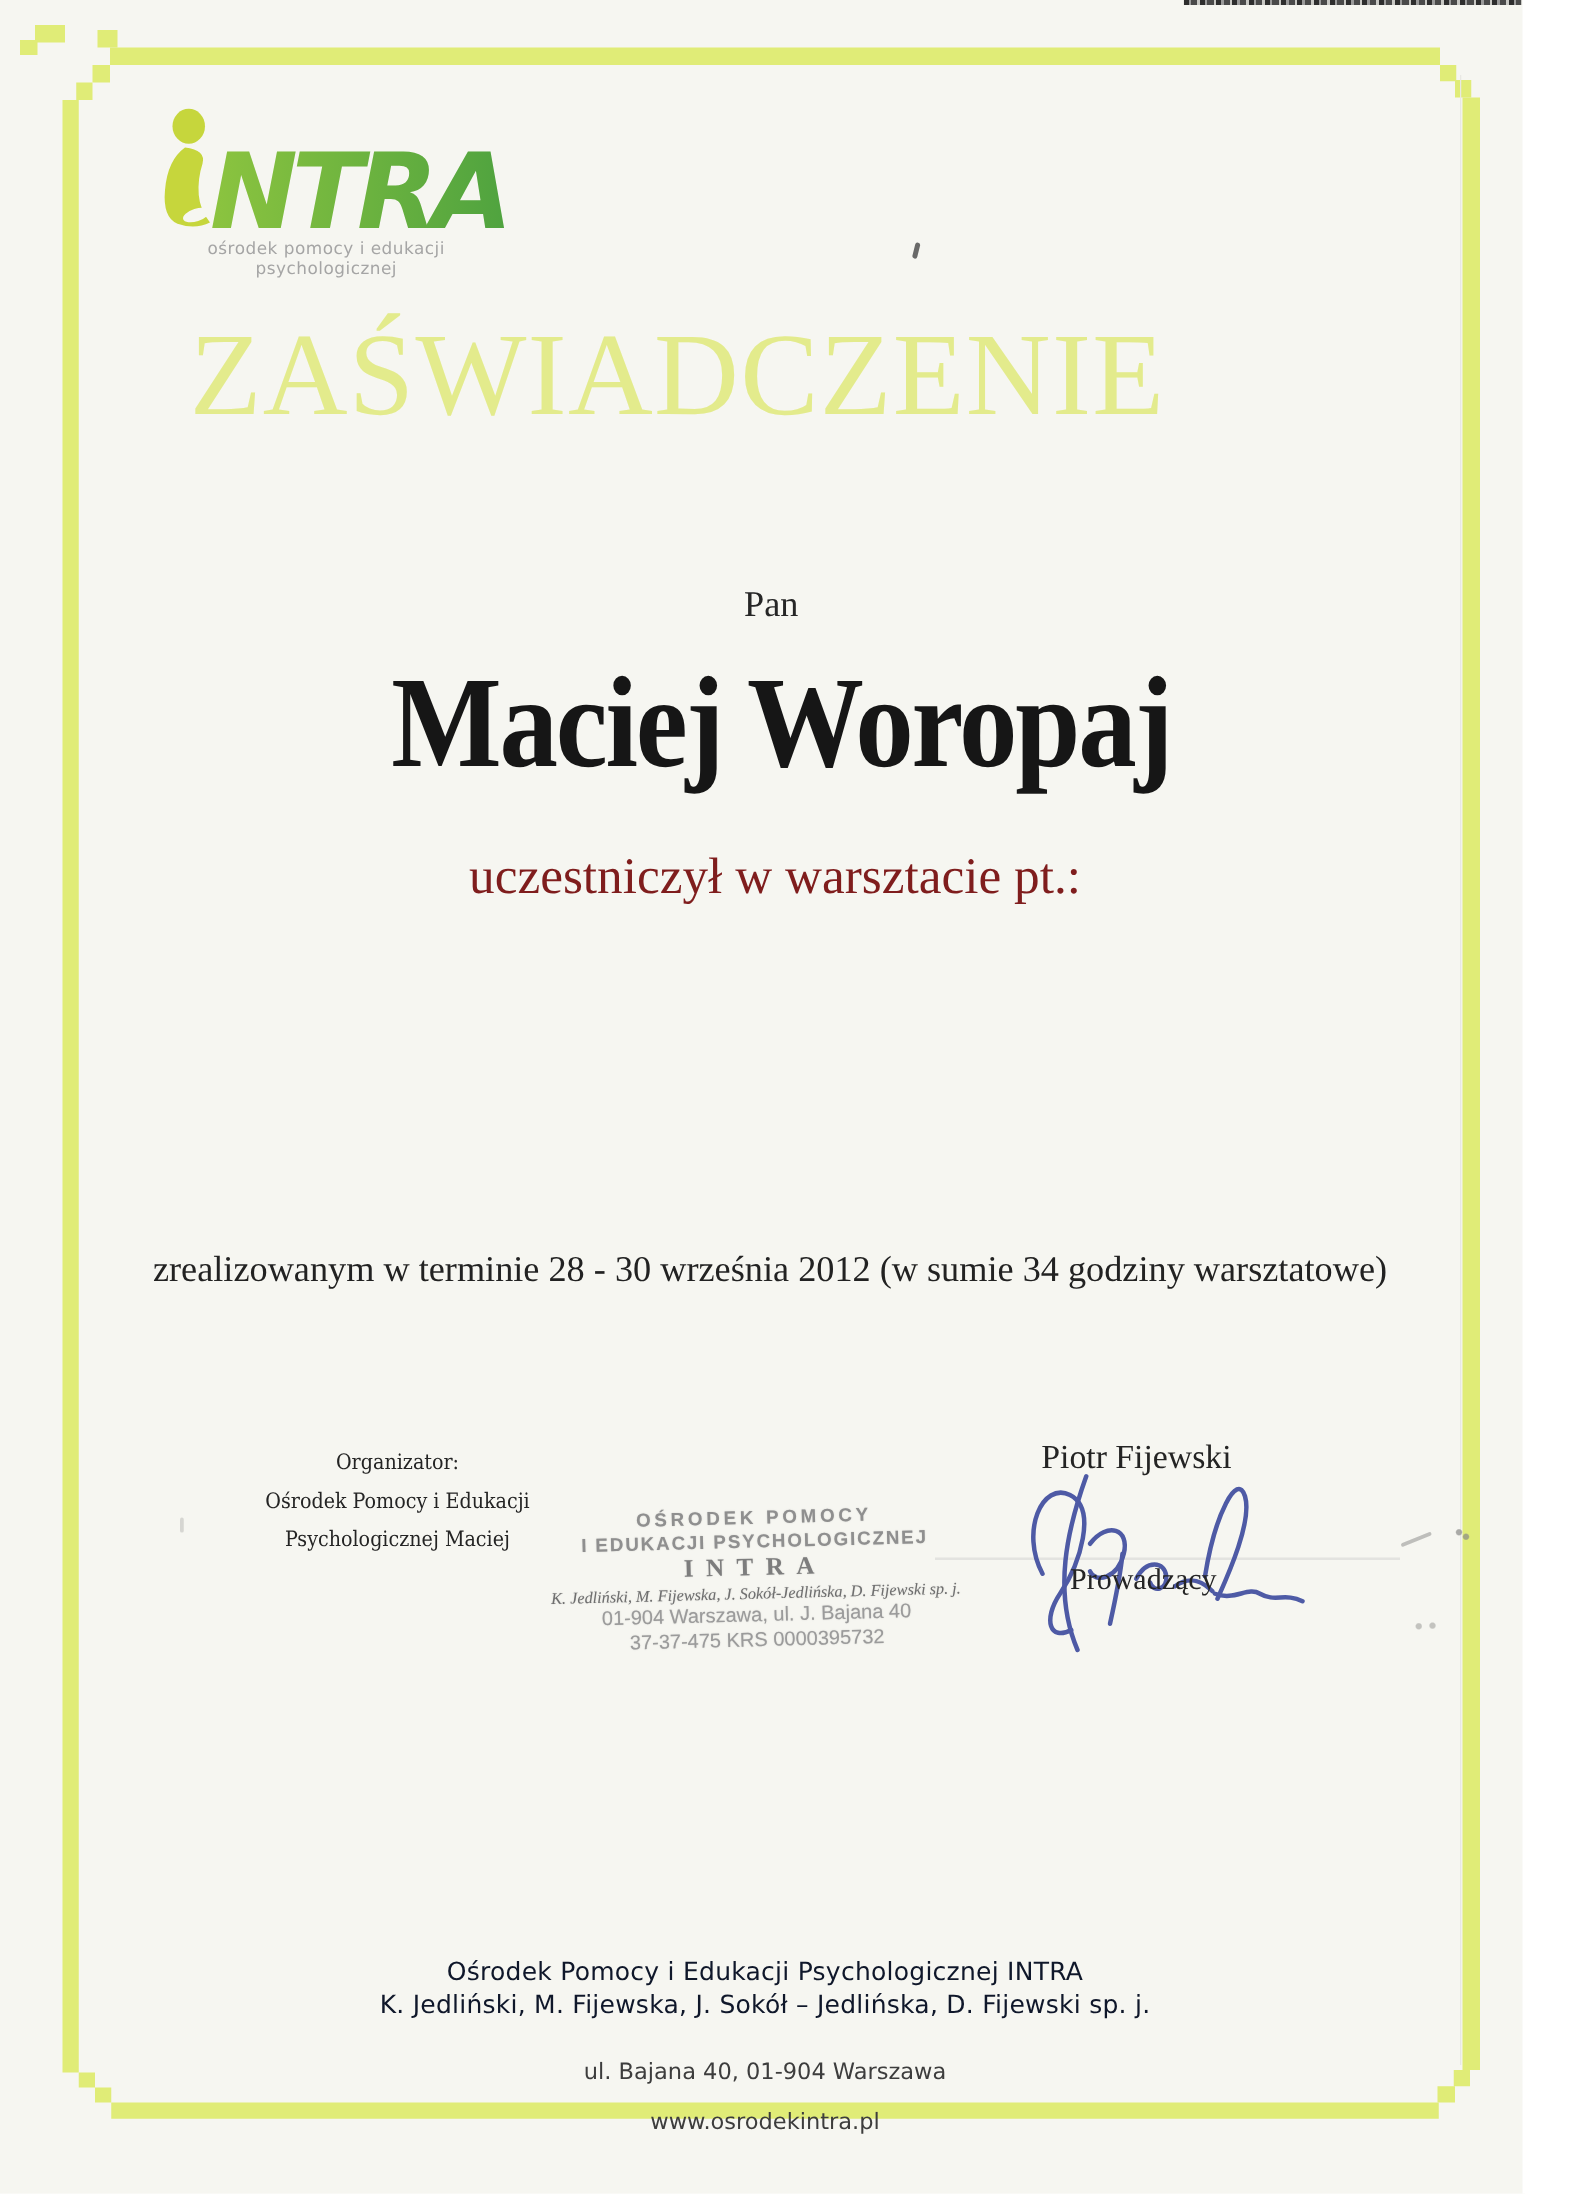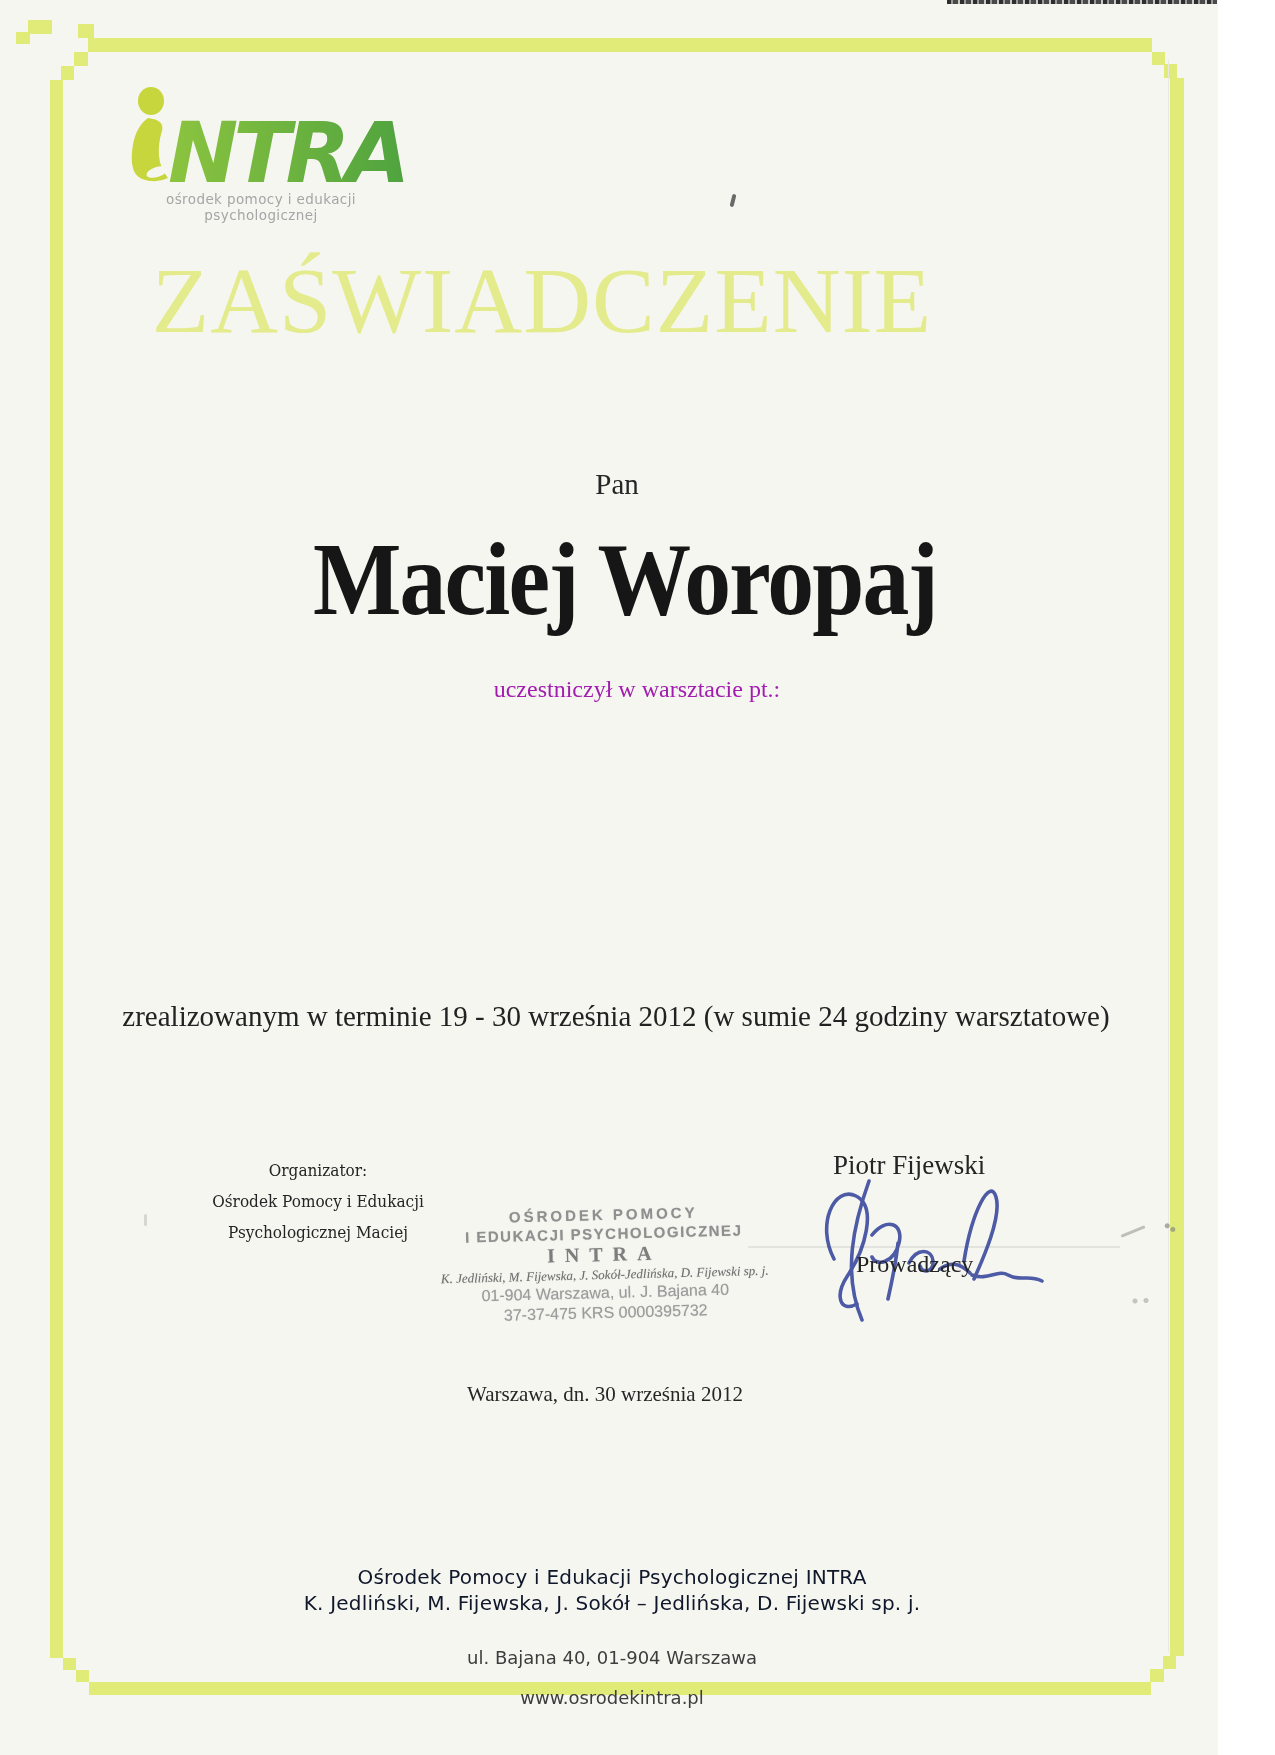--- a/index.html
+++ b/index.html
@@ -16,21 +16,21 @@
   .slab{font-family:"DejaVu Serif",serif;}
 
   .frame-svg{left:0;top:0;}
   .logo-tagline{left:116px;top:191px;width:290px;text-align:center;
     font-family:"DejaVu Sans",sans-serif;font-size:13.5px;letter-spacing:.4px;color:var(--gray);}
   .doc-title{left:42px;top:246px;width:1000px;font-size:94px;letter-spacing:1px;
     color:var(--title-color);}
   .salutation{left:117px;top:468px;width:1000px;font-size:29px;color:#262626;}
   .recipient{left:125px;top:519px;width:1000px;font-size:104px;font-weight:bold;
     letter-spacing:-2px;transform:scaleX(.9);transform-origin:center;color:#161616;}
-  .participation{left:137px;top:676px;width:1000px;font-size:24px;color:#a21caf;}
+  .participation{left:120px;top:676px;width:1000px;font-size:41px;color:#7f1d1d;}
   .workshop{left:114px;top:836px;width:1000px;font-size:66px;font-weight:bold;color:#181818;}
   .details{left:116px;top:1000px;width:1000px;font-size:29px;color:#222;}
   .organizer{left:118px;top:1155px;width:400px;text-align:center;font-size:17px;
     line-height:31px;color:#242424;font-family:"DejaVu Serif",serif;font-stretch:condensed;}
   .stamp{left:432px;top:1206px;width:345px;text-align:center;transform:rotate(-1.5deg);
     color:var(--stamp);font-family:"Liberation Sans",sans-serif;
     text-shadow:0 0 1px rgba(140,140,140,.45);}
   .stamp .s1{font-size:15px;font-weight:bold;letter-spacing:3px;line-height:18px;}
   .stamp .s2{font-size:15px;font-weight:bold;letter-spacing:1.5px;line-height:19px;}
   .stamp .s3{font-size:20px;font-weight:bold;letter-spacing:10px;line-height:23px;
@@ -110,21 +110,21 @@
     <text x="58" y="102" font-family="DejaVu Sans, sans-serif" font-weight="bold" font-style="italic" font-size="84" letter-spacing="-5" fill="url(#gr)">NTRA</text>
   </svg>
   <div class="abs logo-tagline">ośrodek pomocy i edukacji psychologicznej</div>
 
   <div class="abs ctr serif doc-title">ZAŚWIADCZENIE</div>
 
   <div class="abs ctr serif salutation">Pan</div>
   <div class="abs ctr serif recipient">Maciej Woropaj</div>
   <div class="abs ctr serif participation">uczestniczył w warsztacie pt.:</div>
 
-  <div class="abs ctr serif details">zrealizowanym w terminie 19 - 30 września 2012 (w sumie 24 godziny warsztatowe)</div>
+  <div class="abs ctr serif details">zrealizowanym w terminie 28 - 30 września 2012 (w sumie 34 godziny warsztatowe)</div>
 
   <div class="abs organizer">
     <div>Organizator:</div>
     <div>Ośrodek Pomocy i Edukacji</div>
     <div>Psychologicznej Maciej</div>
   </div>
 
   <div class="abs stamp">
     <div class="s1">OŚRODEK POMOCY</div>
     <div class="s2">I EDUKACJI PSYCHOLOGICZNEJ</div>
@@ -142,21 +142,20 @@
       <path d="M 57 18 C 42 60 30 110 50 157"></path>
       <path d="M 60 72 C 74 54 92 60 87 80 C 82 100 64 104 60 94 M 86 80 C 84 100 80 118 76 136"></path>
       <path d="M 97 100 C 105 84 120 86 121 98 C 122 108 111 112 108 103"></path>
       <path d="M 128 106 C 142 96 152 104 158 110"></path>
       <path d="M 152 98 C 160 48 178 14 184 34 C 190 54 170 98 162 116"></path>
       <path d="M 160 112 C 176 118 186 106 196 112 C 208 119 216 111 230 118"></path>
     </g>
   </svg>
   <div class="abs serif signer-role">Prowadzący</div>
 
-  <div class="abs ctr serif date-line">Warszawa, dn. 30 września 2012</div>
 
   <div class="abs footer">
     <div class="fb">Ośrodek Pomocy i Edukacji Psychologicznej INTRA</div>
     <div class="fb">K. Jedliński, M. Fijewska, J. Sokół – Jedlińska, D. Fijewski sp. j.</div>
     <div class="gap"></div>
     <div class="fa">ul. Bajana 40, 01-904 Warszawa</div>
     <div class="fa">www.osrodekintra.pl</div>
   </div>
 
   <div class="abs speck speck1"></div>

